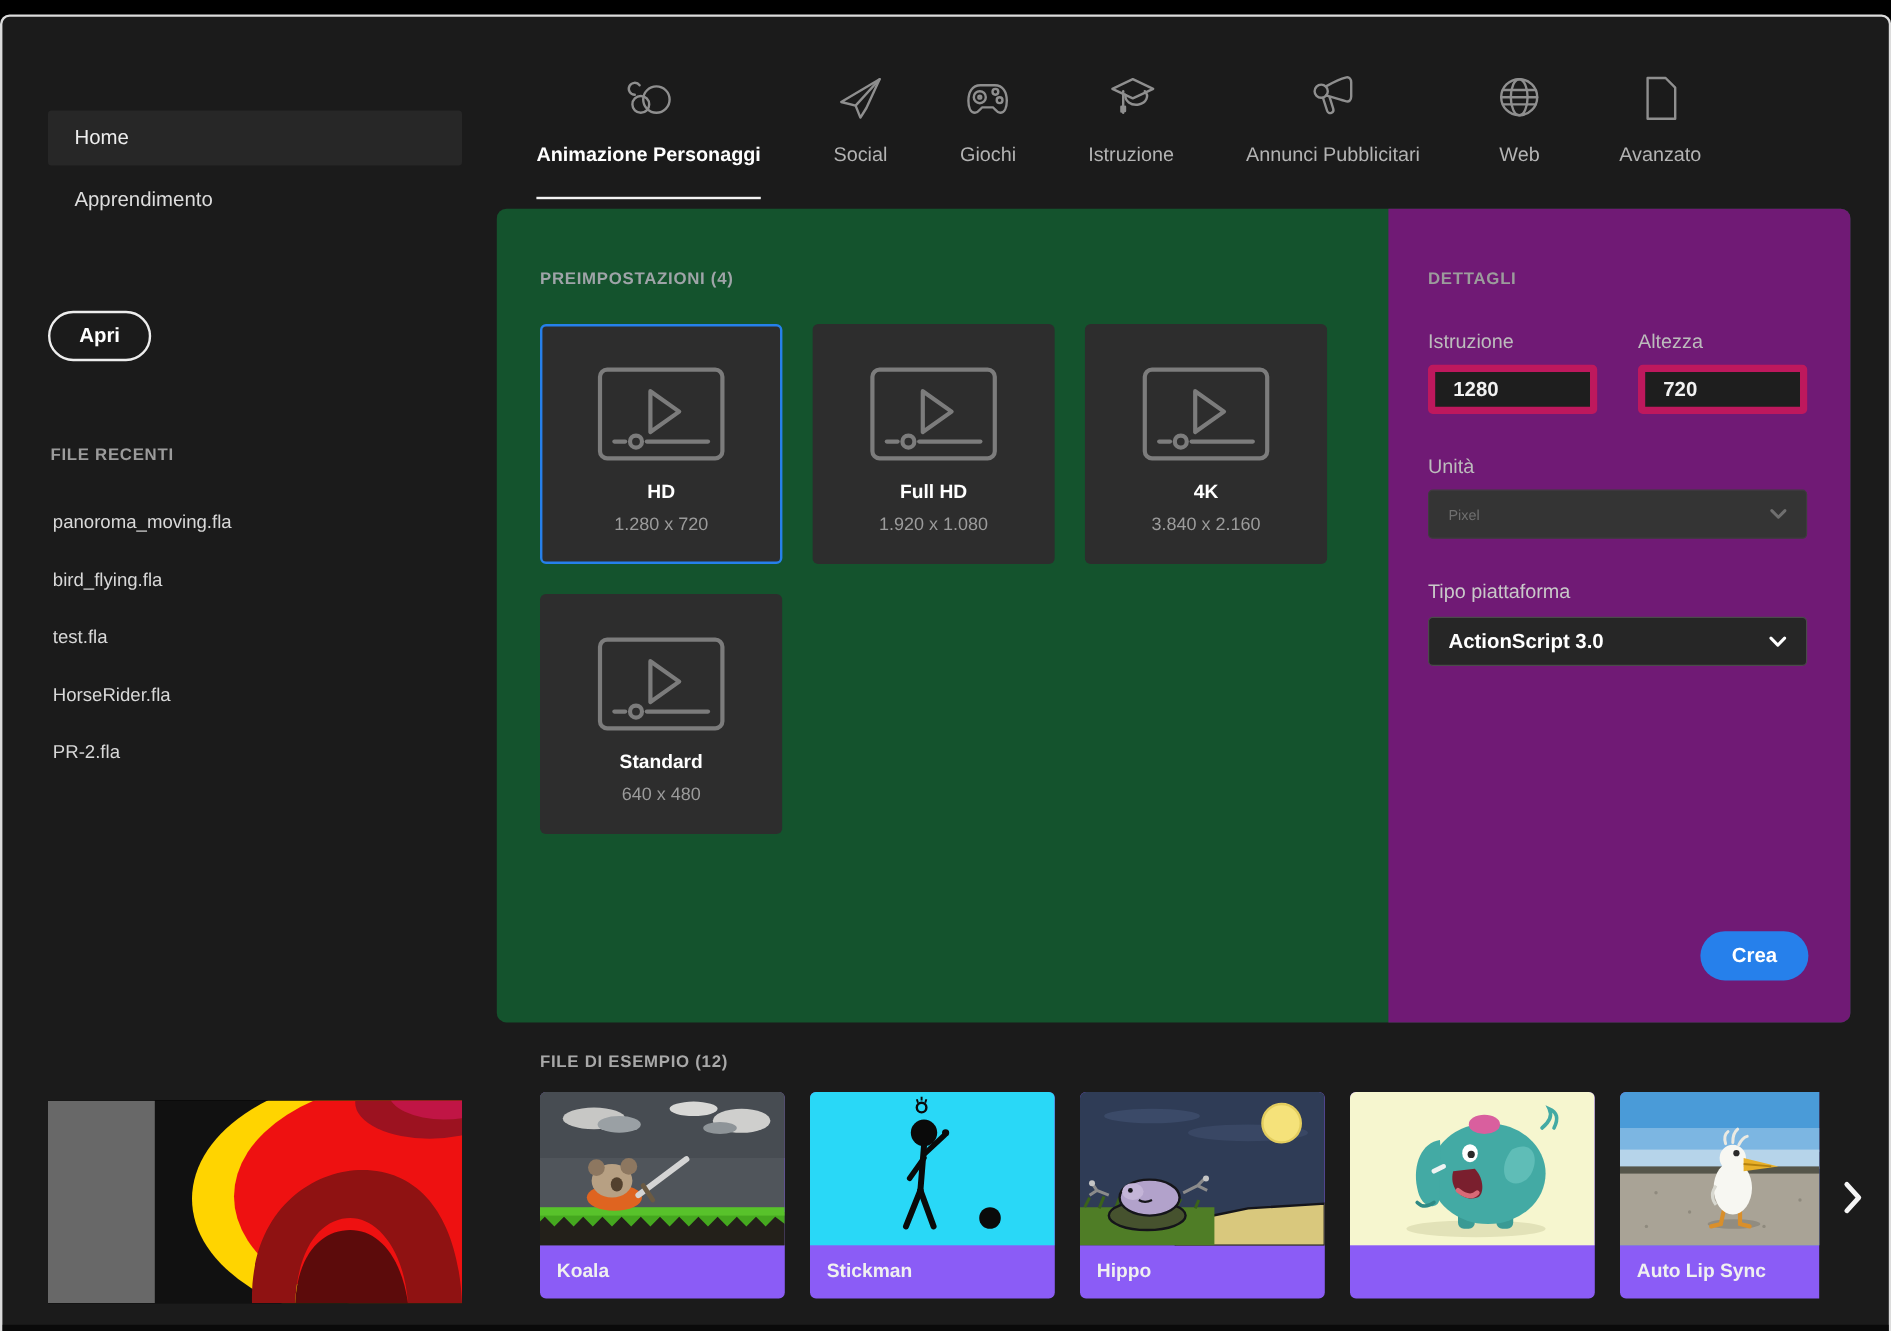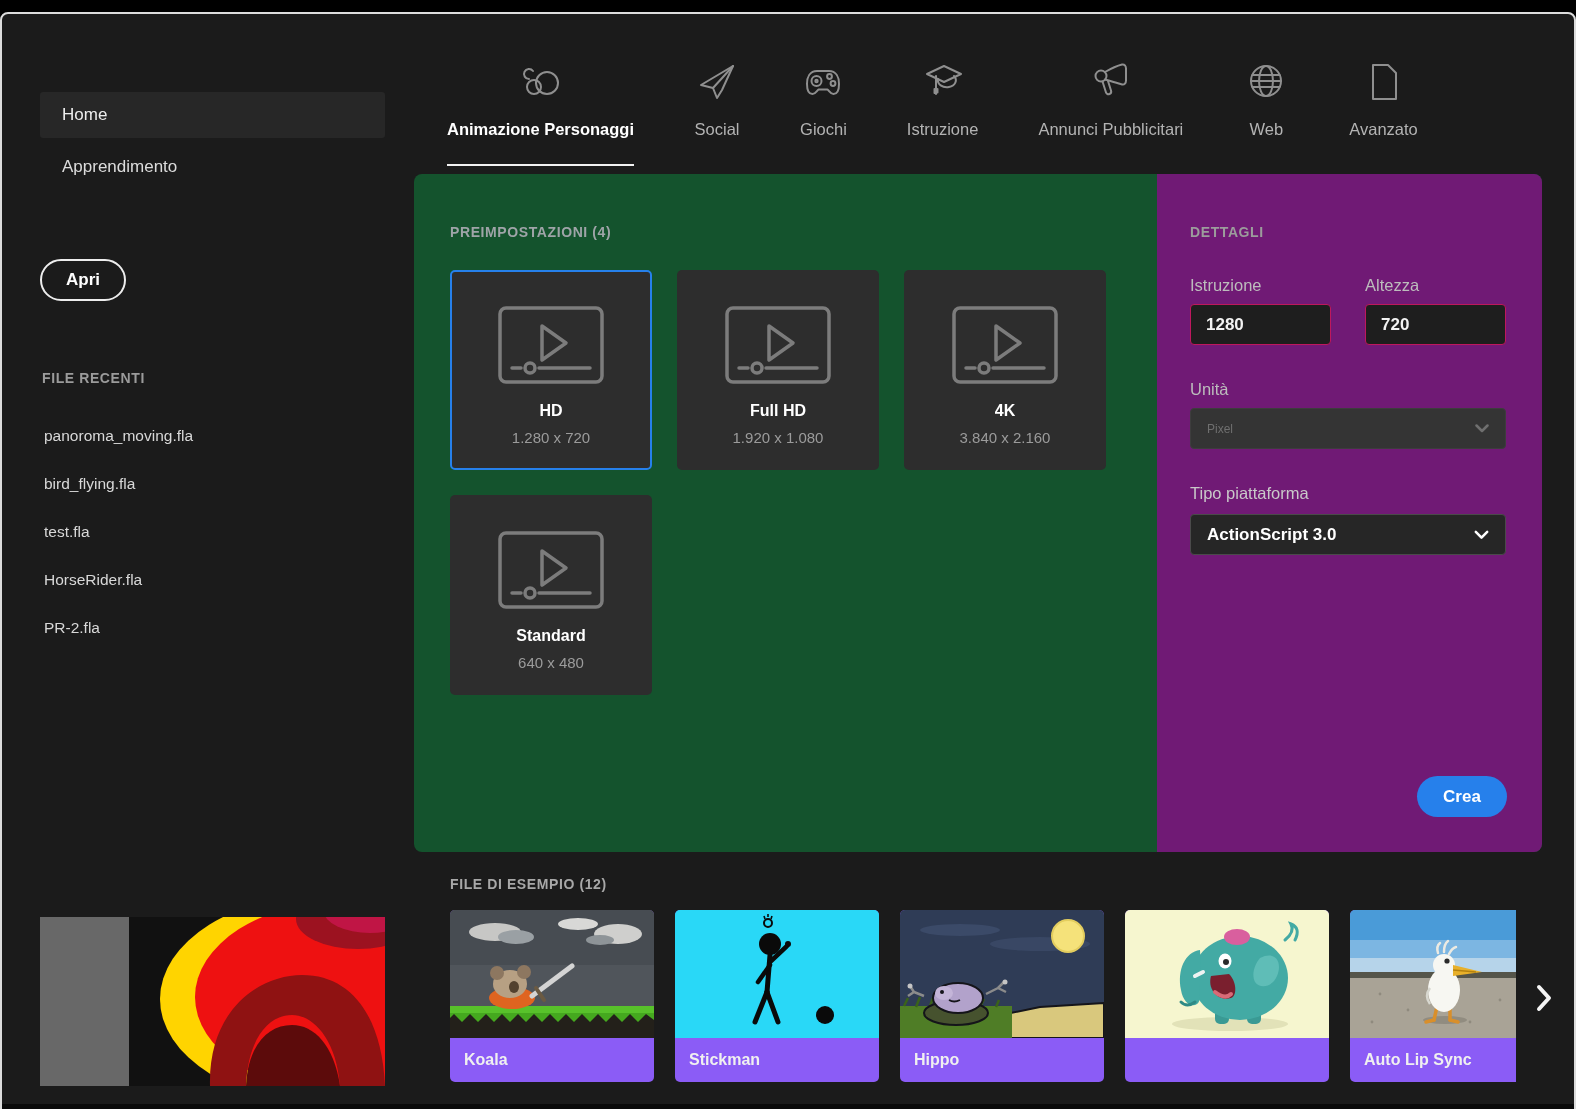--- a/index.html
+++ b/index.html
@@ -47,21 +47,21 @@
   .preset-card.selected { border-color:var(--accent); }
   .preset-card .vicon { margin-top:32px; }
   .preset-name { margin-top:16px; font-size:16px; font-weight:bold; color:#ffffff; }
   .preset-size { margin-top:9px; font-size:15px; color:#9b9b9b; }
   .vicon-stroke { stroke:#7c7c7c; fill:none; stroke-width:3.5; stroke-linecap:round; stroke-linejoin:round; }
   
   .details-panel { position:absolute; left:1155px; top:160px; width:385px; height:678px;
     background:#701a75; border-radius:0 8px 8px 0; }
   .details-header { position:absolute; left:33px; top:50px; color:#9c9c9c; }
   .field-label { position:absolute; font-size:16.5px; color:#bcbcbc; }
-  .text-input { position:absolute; height:41px; background:#1e1e1e; border:1px solid #be185d;
+  .text-input { position:absolute; height:41px; background:#1e1e1e; border:6px solid #be185d;
     border-radius:4px; color:#f2f2f2; font-size:17px; font-weight:bold; padding-left:15px;
     font-family:"Liberation Sans", sans-serif; }
   .dropdown { position:absolute; left:33px; width:316px; height:41px; border-radius:4px;
     display:flex; align-items:center; justify-content:space-between;
     padding:0 16px; cursor:pointer; }
   .dropdown.disabled { background:#343434; border:1px solid #3d3d3d; cursor:default; }
   .dropdown.disabled .dd-value { color:#6f6f6f; font-size:12px; }
   .dropdown.enabled { background:#262626; border:1px solid #4a4a4a; }
   .dropdown.enabled .dd-value { color:#ffffff; font-size:17px; font-weight:bold; }
   .chev { fill:none; stroke-width:2.5; stroke-linecap:round; stroke-linejoin:round; }

